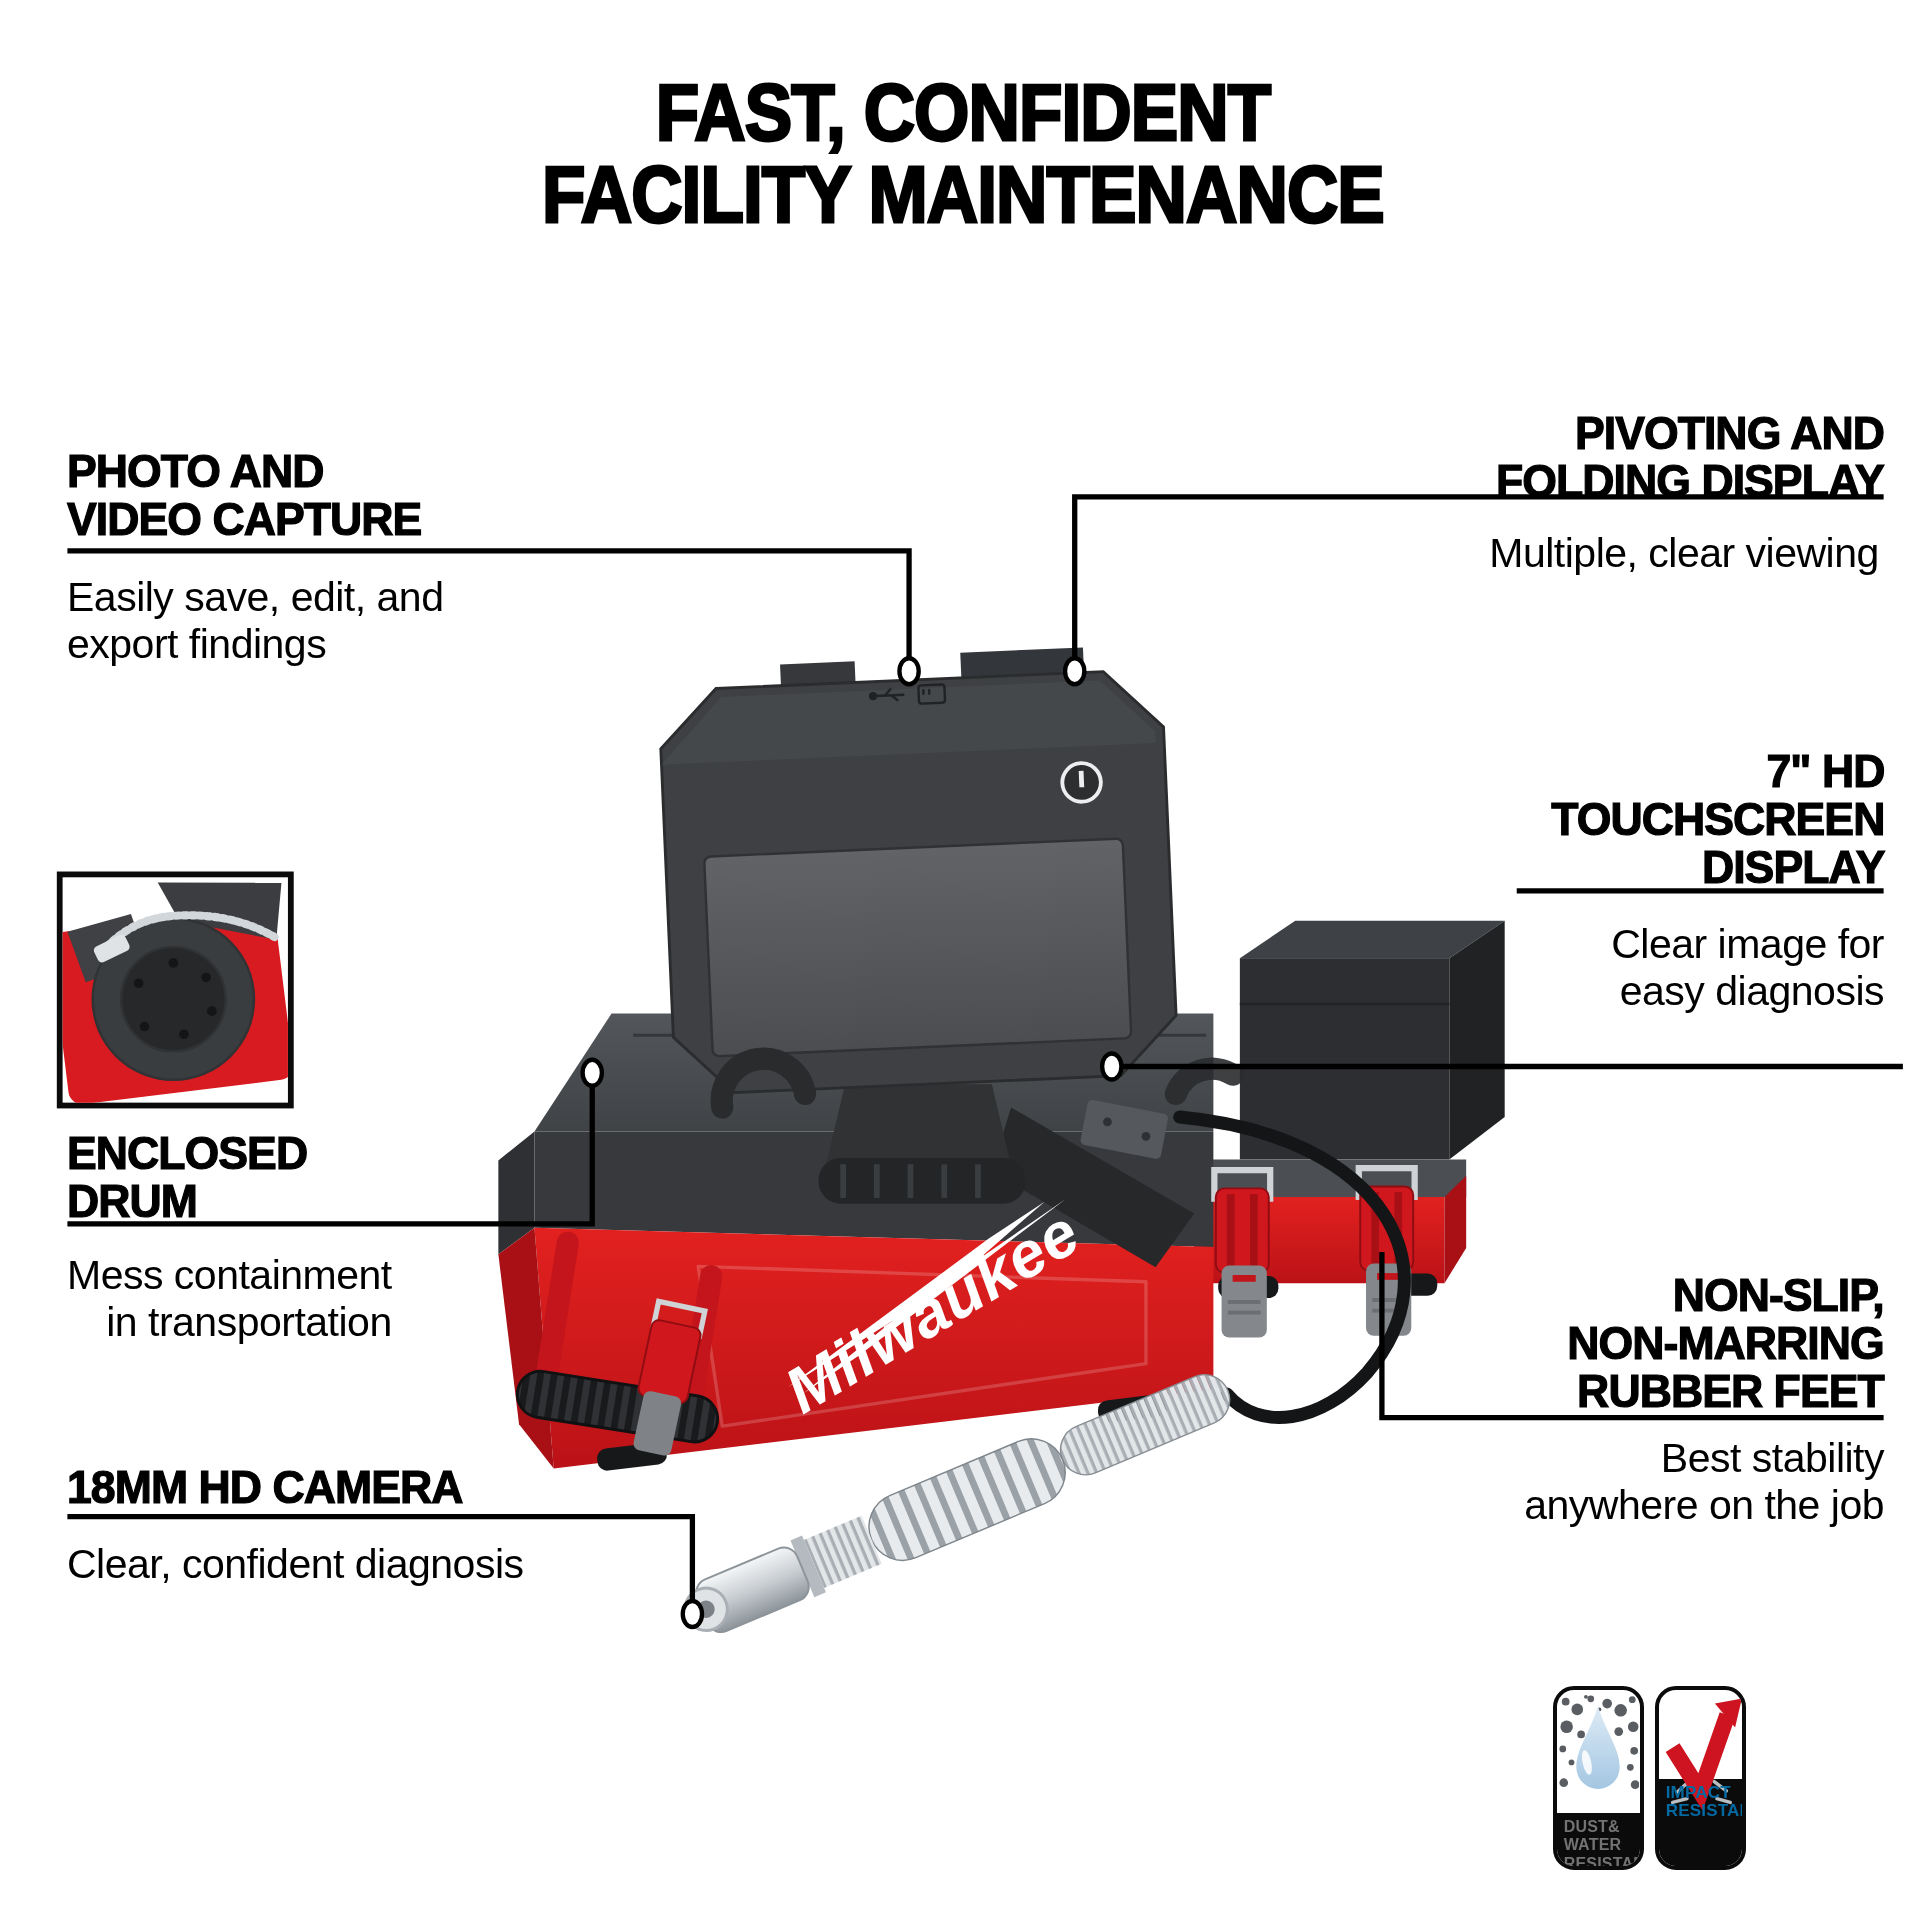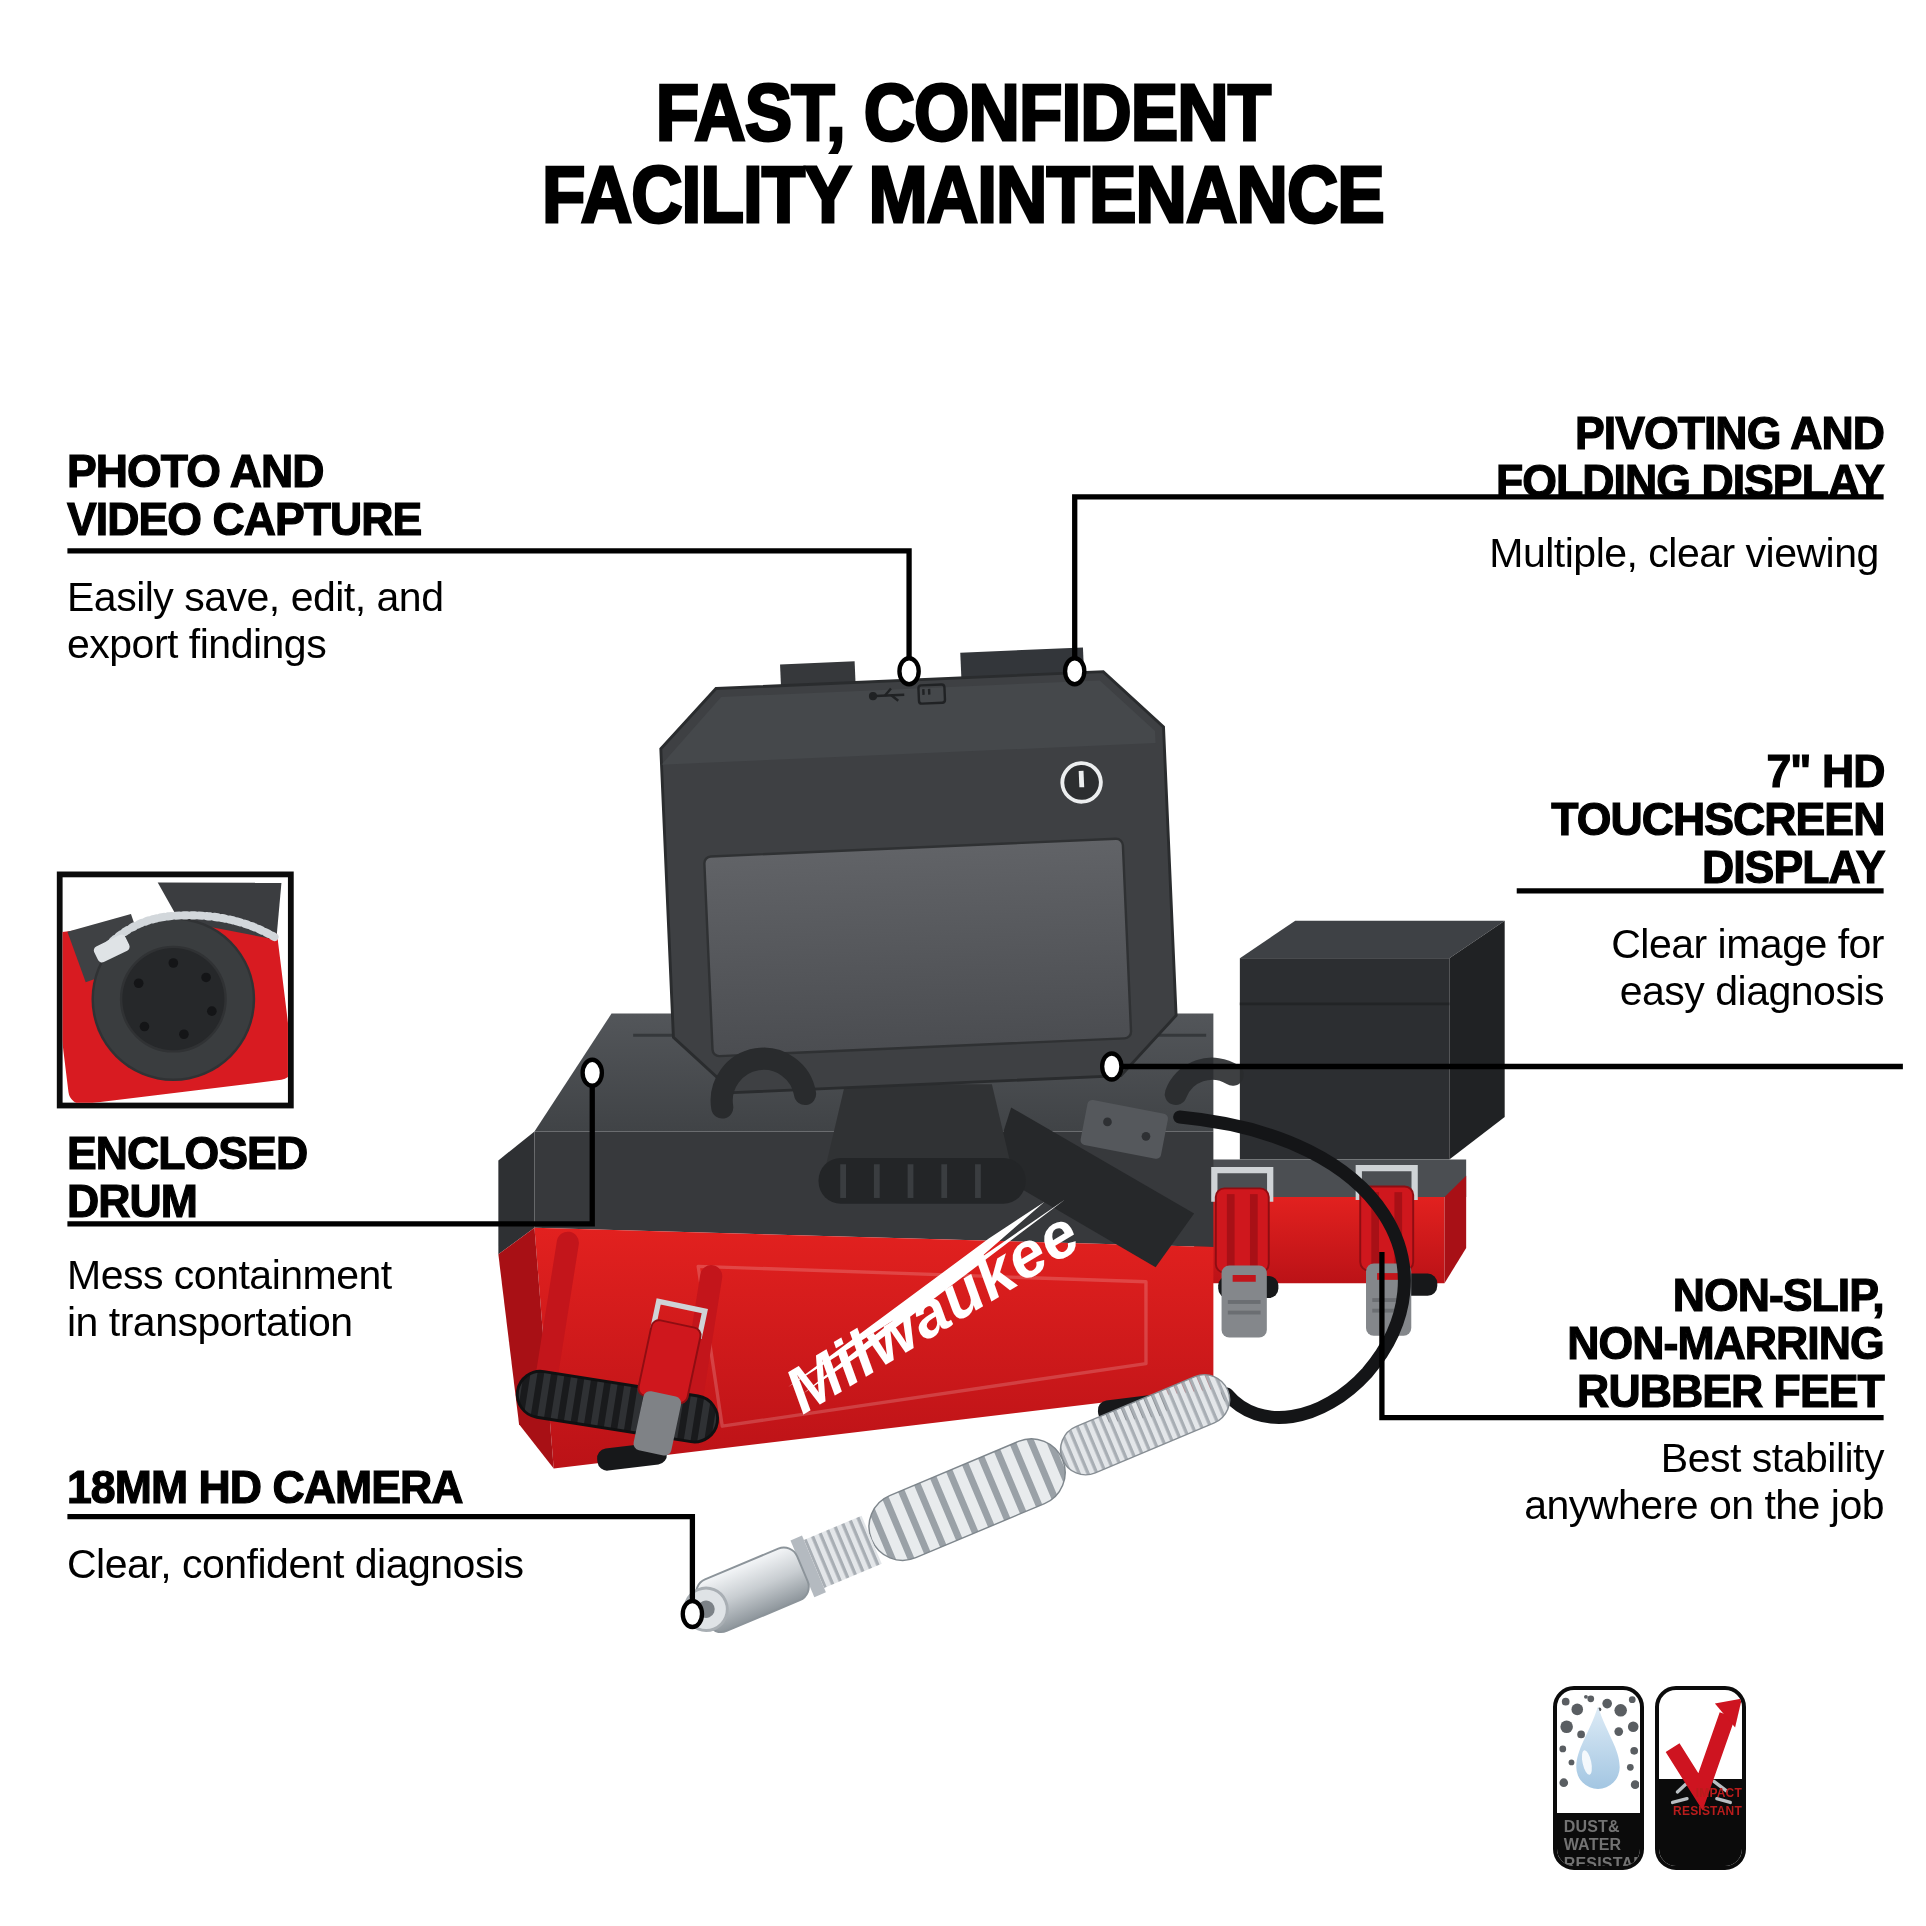--- a/index.html
+++ b/index.html
@@ -269,21 +269,21 @@
       <span class="hline">Clear image for</span>
       <span class="hline">easy diagnosis</span>
     </div>
   </div>
 
   <div class="callout left" style="left:67px;top:1129px;">
     <div class="heading">
       <span class="hline">ENCLOSED</span>
       <span class="hline">DRUM</span>
     </div>
-    <div class="body" style="margin-top:27px;">
+    <div class="body" style="margin-top:27px;text-align:right;">
       <span class="hline">Mess containment</span>
       <span class="hline">in transportation</span>
     </div>
   </div>
 
   <div class="callout right" style="right:42px;top:1271px;">
     <div class="heading">
       <span class="hline">NON-SLIP,</span>
       <span class="hline">NON-MARRING</span>
       <span class="hline">RUBBER FEET</span>
@@ -364,21 +364,21 @@
     <svg width="82" height="174" viewBox="0 0 170 362">
       <g stroke="#b9bec2" stroke-width="7" stroke-linecap="round">
         <line x1="38" y1="212" x2="62" y2="190"></line>
           <line x1="28" y1="234" x2="58" y2="226"></line>
         <line x1="140" y1="210" x2="114" y2="190"></line>
           <line x1="148" y1="234" x2="120" y2="226"></line>
       </g>
       <path d="M28 120 L86 212 L142 52" fill="none" stroke="#ce1420" stroke-width="34" stroke-linejoin="miter"></path>
       <polygon points="116,28 172,18 158,78" fill="#ce1420"></polygon>
     </svg>
-    <div class="band2" style="position:absolute;left:0;right:0;bottom:0;height:82px;color:#b91c1c;
-         font-weight:700;font-size:12px;line-height:18.3px;padding:42px 0 0 6.7px;letter-spacing:0.2px;text-align:right;">
+    <div class="band2" style="position:absolute;left:0;right:0;bottom:0;height:82px;color:#0369a1;
+         font-weight:700;font-size:17px;line-height:18.3px;padding:42px 0 0 6.7px;letter-spacing:0.2px;">
       <div>IMPACT</div>
       <div>RESISTANT</div>
     </div>
   </div>
 
 </div>
 
 
 </body></html>

